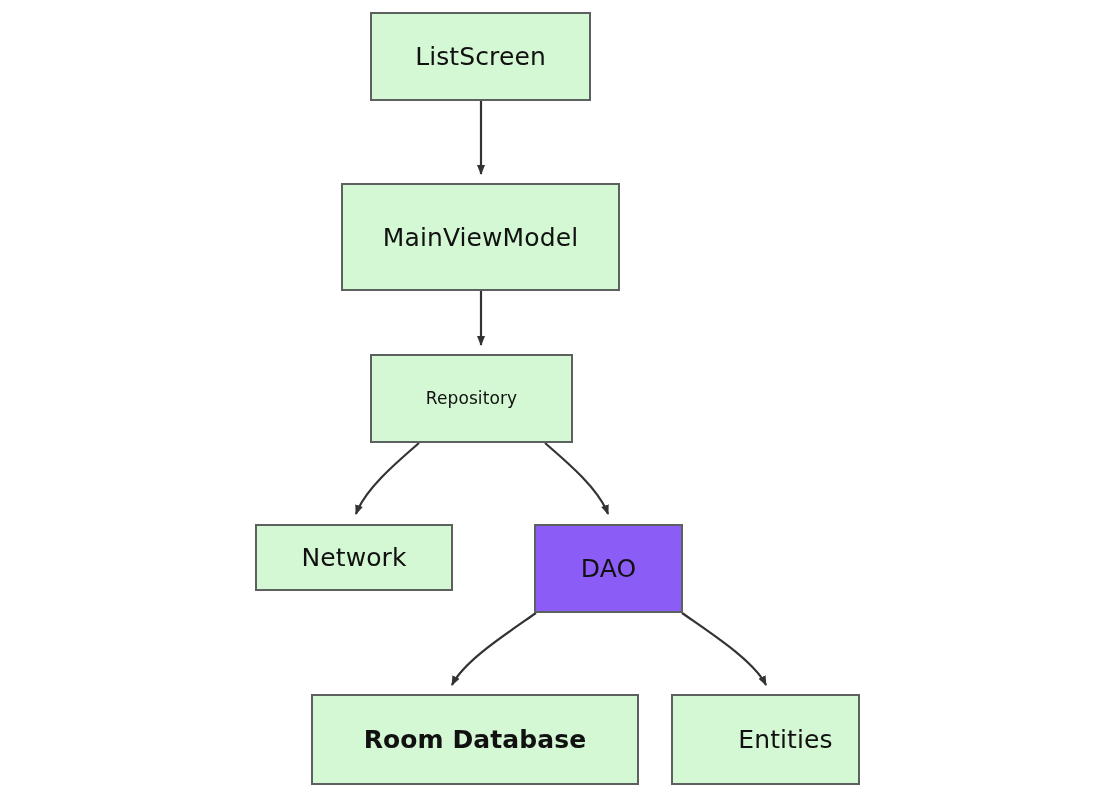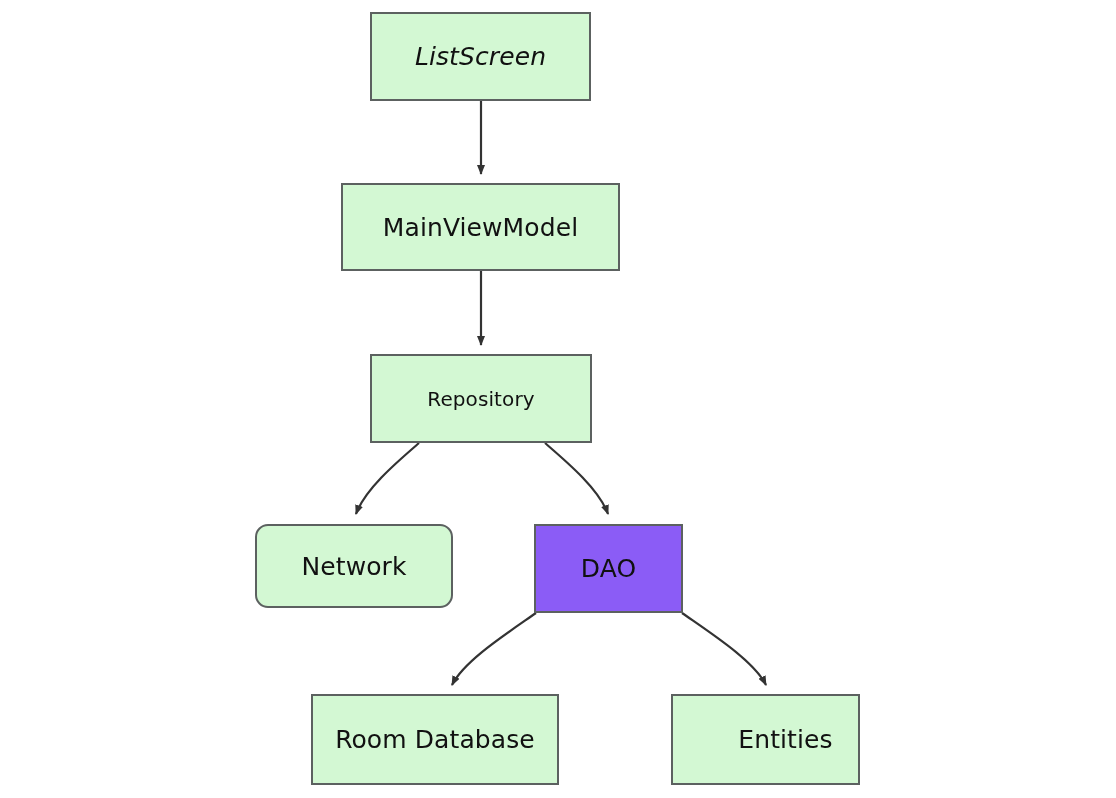--- a/index.html
+++ b/index.html
@@ -61,36 +61,36 @@
         <path d="M 481 101 L 481 174"></path>
         <path d="M 481 271 L 481 345"></path>
         <path d="M 419 443 C 397 462 365 489 356 514"></path>
         <path d="M 545 443 C 567 462 599 489 608 514"></path>
         <path d="M 536 613 C 506 634 464 661 452 685"></path>
         <path d="M 682 613 C 712 634 754 661 766 685"></path>
       </g>
   </svg>
 
   <div id="node-layer">
-      <div class="node" style="left: 370px; top: 12px; width: 221px; height: 89px; background: rgb(211, 248, 211); border-color: rgb(92, 97, 96); border-width: 2px; color: rgb(17, 17, 17); font-size: 25px; font-style: italic;">
+      <div class="node" style="left: 370px; top: 12px; width: 221px; height: 89px; background: rgb(211, 248, 211); border-color: rgb(92, 97, 96); border-width: 2px; color: rgb(17, 17, 17); font-size: 25px;">
         <span class="node-label">ListScreen</span>
       </div>
-      <div class="node" style="left: 341px; top: 183px; width: 279px; height: 88px; background: rgb(211, 248, 211); border-color: rgb(92, 97, 96); border-width: 2px; color: rgb(17, 17, 17); font-size: 25px;">
+      <div class="node" style="left: 341px; top: 183px; width: 279px; height: 108px; background: rgb(211, 248, 211); border-color: rgb(92, 97, 96); border-width: 2px; color: rgb(17, 17, 17); font-size: 25px;">
         <span class="node-label">MainViewModel</span>
       </div>
-      <div class="node" style="left: 370px; top: 354px; width: 222px; height: 89px; background: rgb(211, 248, 211); border-color: rgb(92, 97, 96); border-width: 2px; color: rgb(17, 17, 17); font-size: 20px;">
+      <div class="node" style="left: 370px; top: 354px; width: 203px; height: 89px; background: rgb(211, 248, 211); border-color: rgb(92, 97, 96); border-width: 2px; color: rgb(17, 17, 17); font-size: 17px;">
         <span class="node-label">Repository</span>
       </div>
-      <div class="node" style="left: 255px; top: 524px; width: 198px; height: 84px; background: rgb(211, 248, 211); border-color: rgb(92, 97, 96); border-width: 2px; color: rgb(17, 17, 17); font-size: 25px; border-radius: 13px;">
+      <div class="node" style="left: 255px; top: 524px; width: 198px; height: 67px; background: rgb(211, 248, 211); border-color: rgb(92, 97, 96); border-width: 2px; color: rgb(17, 17, 17); font-size: 25px;">
         <span class="node-label">Network</span>
       </div>
       <div class="node" style="left: 534px; top: 524px; width: 149px; height: 89px; background: #8b5cf6; border-color: rgb(92, 97, 96); border-width: 2px; color: rgb(17, 17, 17); font-size: 25px;">
         <span class="node-label">DAO</span>
       </div>
-      <div class="node" style="left: 311px; top: 694px; width: 248px; height: 91px; background: rgb(211, 248, 211); border-color: rgb(92, 97, 96); border-width: 2px; color: rgb(17, 17, 17); font-size: 25px;">
+      <div class="node" style="left: 311px; top: 694px; width: 328px; height: 91px; background: rgb(211, 248, 211); border-color: rgb(92, 97, 96); border-width: 2px; color: rgb(17, 17, 17); font-size: 25px; font-weight: bold;">
         <span class="node-label">Room Database</span>
       </div>
       <div class="node" style="left: 671px; top: 694px; width: 189px; height: 91px; background: rgb(211, 248, 211); border-color: rgb(92, 97, 96); border-width: 2px; color: rgb(17, 17, 17); font-size: 25px; padding-left: 40px;">
         <span class="node-label">Entities</span>
       </div>
     </div>
 
 </div>
 
 </body></html>

